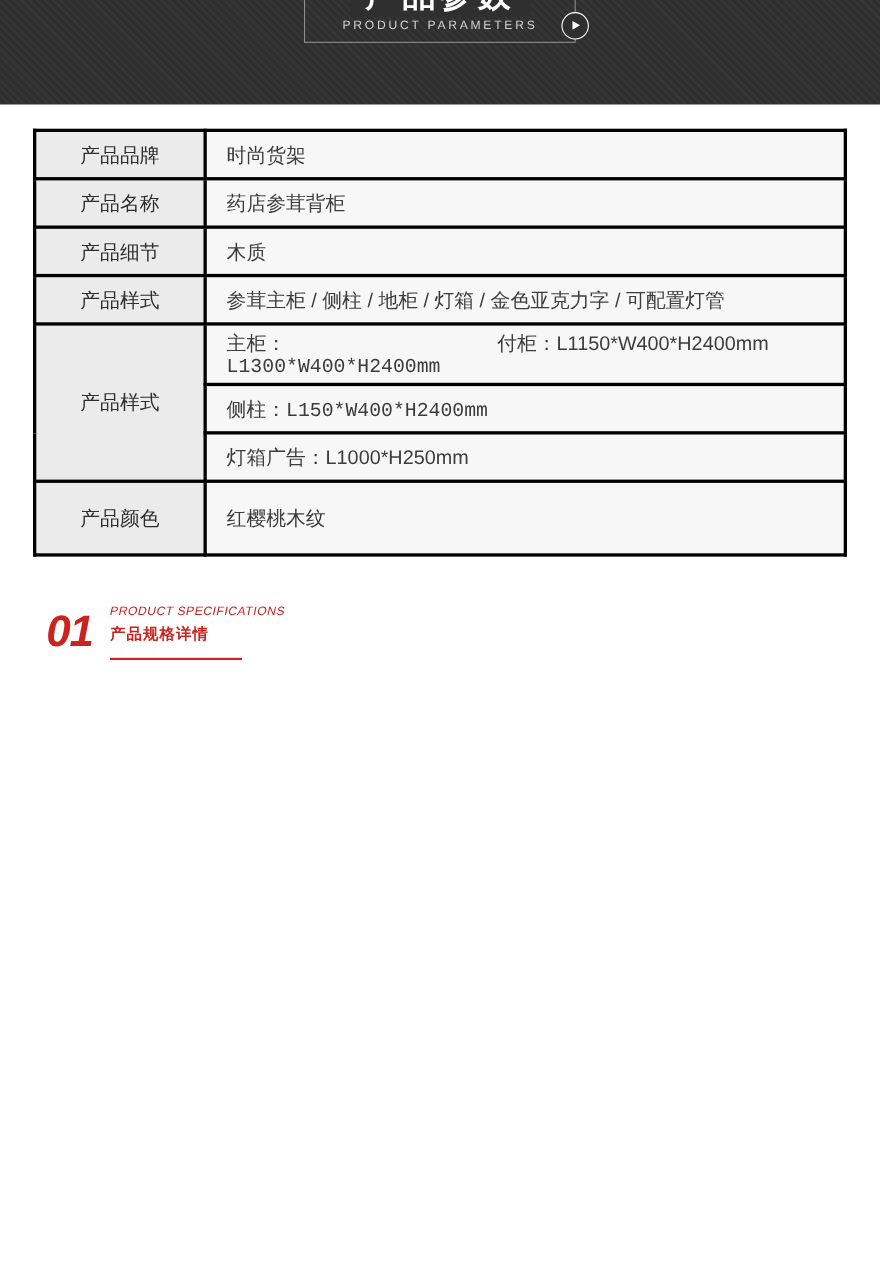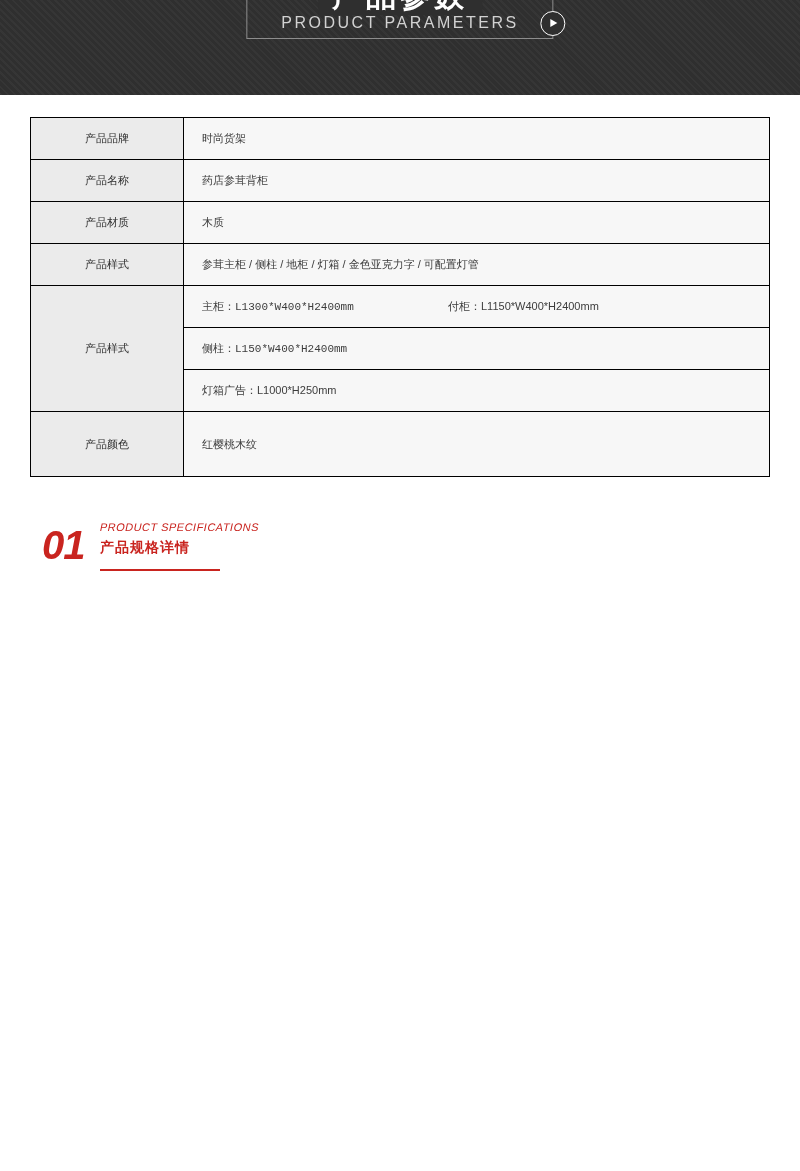--- a/index.html
+++ b/index.html
@@ -52,21 +52,21 @@
   }
   .banner-box {
     position: relative;
     margin-top: -14px;
     border: 1px solid #8d8d8d;
     padding: 16px 34px 7px 34px;
     display: inline-block;
   }
   .banner-en {
     color: #d2d2d2;
-    font-size: 16px;
+    font-size: 11px;
     letter-spacing: 2.5px;
     line-height: 16px;
   }
   .banner-cn-float {
     position: absolute;
     top: -22px;
     left: 50%;
     transform: translateX(-50%);
     background: #2f2f2f;
     padding: 0 14px;
@@ -97,22 +97,22 @@
   .table-wrap {
     padding: 22px 30px 22px 30px;
     box-sizing: border-box;
   }
   table.spec {
     width: 740px;
     border-collapse: collapse;
     table-layout: fixed;
   }
   table.spec td {
-    border: 1px solid #000000;
-    font-size: 11px;
+    border: 3px solid #000000;
+    font-size: 18px;
     color: #3c3c3c;
     height: 33px;
     padding: 4px 0 4px 18px;
     vertical-align: middle;
   }
   table.spec td.label {
     width: 152px;
     background: #ebebeb;
     color: #2e2e2e;
     text-align: center;
@@ -206,21 +206,21 @@
       <tbody>
           <tr>
         <td class="label">产品品牌</td>
         <td class="value">时尚货架</td>
       </tr>
       <tr>
         <td class="label">产品名称</td>
         <td class="value">药店参茸背柜</td>
       </tr>
       <tr>
-        <td class="label">产品材质</td>
+        <td class="label">产品细节</td>
         <td class="value">木质</td>
       </tr>
       <tr>
         <td class="label">产品样式</td>
         <td class="value">参茸主柜 / 侧柱 / 地柜 / 灯箱 / 金色亚克力字 / 可配置灯管</td>
       </tr>
       <tr>
         <td class="label" rowspan="3">产品样式</td>
         <td class="sub">
           <span class="two-col">

